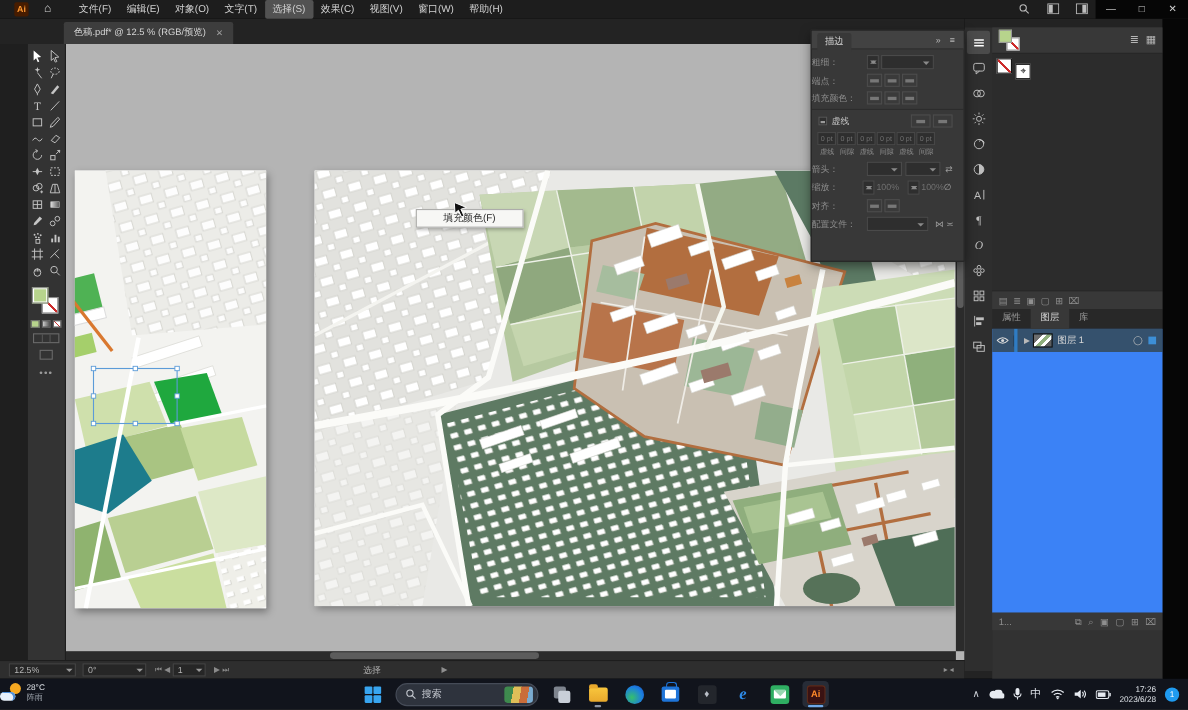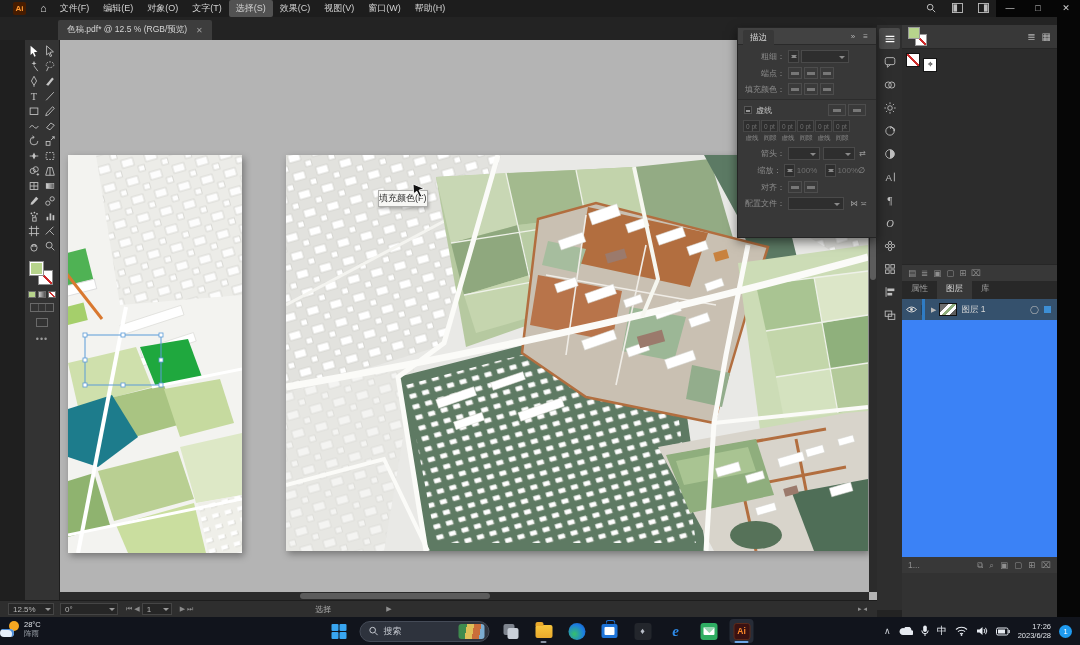--- a/index.html
+++ b/index.html
@@ -4,21 +4,21 @@
 <style>
   *{margin:0;padding:0;box-sizing:border-box}
   html,body{width:1080px;height:645px;overflow:hidden;background:#000;
     font-family:"Liberation Sans","DejaVu Sans",sans-serif;-webkit-font-smoothing:antialiased}
   
   #titlebar{position:absolute;left:0;top:0;width:1080px;height:17px;background:#1d1d1d;
     display:flex;align-items:center;color:#d2d2d2;font-size:9px;z-index:60}
   #ai-logo{width:13px;height:13px;margin-left:13px;background:#471c00;border-radius:2px;
     color:#ff9a33;font-size:8px;font-weight:bold;text-align:center;line-height:13px}
   #home-btn{margin-left:14px;color:#cfcfcf;font-size:11px;line-height:11px}
-  #menus{display:flex;margin-left:6px}
+  #menus{display:flex;margin-left:18px}
   .menu-item{padding:2px 7px;border-radius:2px;cursor:default;white-space:nowrap}
   .menu-item.active{background:#525252}
   #tb-right{margin-left:auto;display:flex;align-items:center;height:17px}
   .tb-ico{width:26px;text-align:center;color:#bdbdbd}
   #win-controls{display:flex;height:17px;background:#060606}
   #win-controls span{width:28px;text-align:center;line-height:17px;color:#cfcfcf;font-size:9px}
   
   #tabbar{position:absolute;left:0;top:17px;width:877px;height:23px;background:#232323;z-index:5}
   .doc-tab{position:absolute;left:58px;top:3px;height:20px;background:#3d3d3d;color:#d5d5d5;
     font-size:8.5px;display:flex;align-items:center;padding:0 9px;gap:9px;border-radius:2px 2px 0 0}
@@ -44,34 +44,34 @@
   .modes i{flex:1;border-right:1px solid #555}
   .modes i:last-child{border-right:none}
   .scrmode{width:12px;height:9px;border:1px solid #6a6a6a;margin:6px auto 0}
   .tooldots{text-align:center;color:#9a9a9a;font-size:9px;letter-spacing:1px;margin-top:7px}
   
   #canvas{position:absolute;left:60px;top:40px;width:817px;height:560px;background:#b4b4b4;overflow:hidden}
   .artboard{position:absolute;background:#fff;box-shadow:2px 3px 7px rgba(0,0,0,.35)}
   #art-left{left:8px;top:115px;width:174px;height:398px}
   #art-main{left:226px;top:115px;width:582px;height:396px}
   #tooltip{position:absolute;left:318px;top:150px;height:17px;background:#f7f7f5;border:1px solid #adadab;
-    color:#2a2a2a;font-size:9px;line-height:15px;padding:0 0;box-shadow:1px 2px 3px rgba(0,0,0,.25);z-index:8}
+    color:#2a2a2a;font-size:9px;line-height:15px;padding:0 24px;box-shadow:1px 2px 3px rgba(0,0,0,.25);z-index:8}
   #cursor{position:absolute;left:352px;top:144px;z-index:9}
   #hscroll{position:absolute;left:0;bottom:0;width:809px;height:8px;background:#2b2b2b}
   #hscroll i{position:absolute;left:240px;top:1px;width:190px;height:6px;background:#5c5c5c;border-radius:3px}
   #vscroll{position:absolute;right:0;top:0;width:8px;height:552px;background:#2b2b2b}
   #vscroll i{position:absolute;top:178px;left:1px;width:6px;height:62px;background:#5c5c5c;border-radius:3px}
   
   #stroke-panel{position:absolute;left:737px;top:27px;width:140px;height:211px;background:#383838;
     border:1px solid #242424;box-shadow:0 4px 10px rgba(0,0,0,.5);z-index:40;color:#8e8e8e;font-size:8px}
   #sp-head{height:17px;background:#424242;display:flex;align-items:center;padding:0 5px;border-bottom:1px solid #2a2a2a}
   #sp-title{color:#d8d8d8;font-size:8.5px;background:#383838;padding:2px 7px 3px;border-radius:2px 2px 0 0;margin-top:4px}
   #sp-head .hicons{margin-left:auto;color:#b5b5b5;letter-spacing:3px;font-size:8px}
   .sp-row{display:flex;align-items:center;padding:2px 5px 2px 0}
-  .sp-lab{width:47px;text-align:right;margin-right:3px;white-space:nowrap}
+  .sp-lab{width:47px;margin-right:3px;white-space:nowrap}
   .dd{background:#2e2e2e;border:1px solid #4a4a4a;height:13px;position:relative}
   .dd::after{content:"";position:absolute;right:3px;top:5px;border:3px solid transparent;border-top-color:#8a8a8a}
   .step{width:11px;height:13px;background:#2e2e2e;border:1px solid #4a4a4a;position:relative;margin-right:2px}
   .step::before,.step::after{content:"";position:absolute;left:2px;border:3px solid transparent}
   .step::before{top:1px;border-bottom-color:#8a8a8a}
   .step::after{bottom:1px;border-top-color:#8a8a8a}
   .gbtn{width:14px;height:12px;background:#3a3a3a;border:1px solid #4d4d4d;margin-right:2px}
   .gbtn::after{content:"";display:block;width:8px;height:3px;background:#777;margin:4px auto 0}
   .dashf{width:17px;height:12px;background:#2e2e2e;border:1px solid #474747;color:#707070;
     font-size:6.5px;text-align:center;line-height:11px;margin-right:1px}
@@ -964,21 +964,21 @@
           <span>⊞</span>
           <span>⌧</span>
       </span>
     </div>
   </div>
 </div>
 <div id="blackcol"></div>
 
 <div id="statusbar">
   <span style="width:8px"></span>
-  <span class="sb-dd" style="width:46px">12.5%</span>
+  <span class="sb-dd" style="width:61px">12.5%</span>
   <span class="sb-dd" style="width:58px">0°</span>
   <span class="navg">⏮ ◀</span>
   <span class="sb-dd" style="width:30px">1</span>
   <span class="navg">▶ ⏭</span>
   <span style="margin-left:120px;color:#b0b0b0">选择</span>
   <span style="margin-left:55px;font-size:7px;color:#8f8f8f">▶</span>
   <span class="spacer"></span>
   <span style="margin-right:10px;font-size:7px;color:#8f8f8f">▸ ◂</span>
 </div>
 

